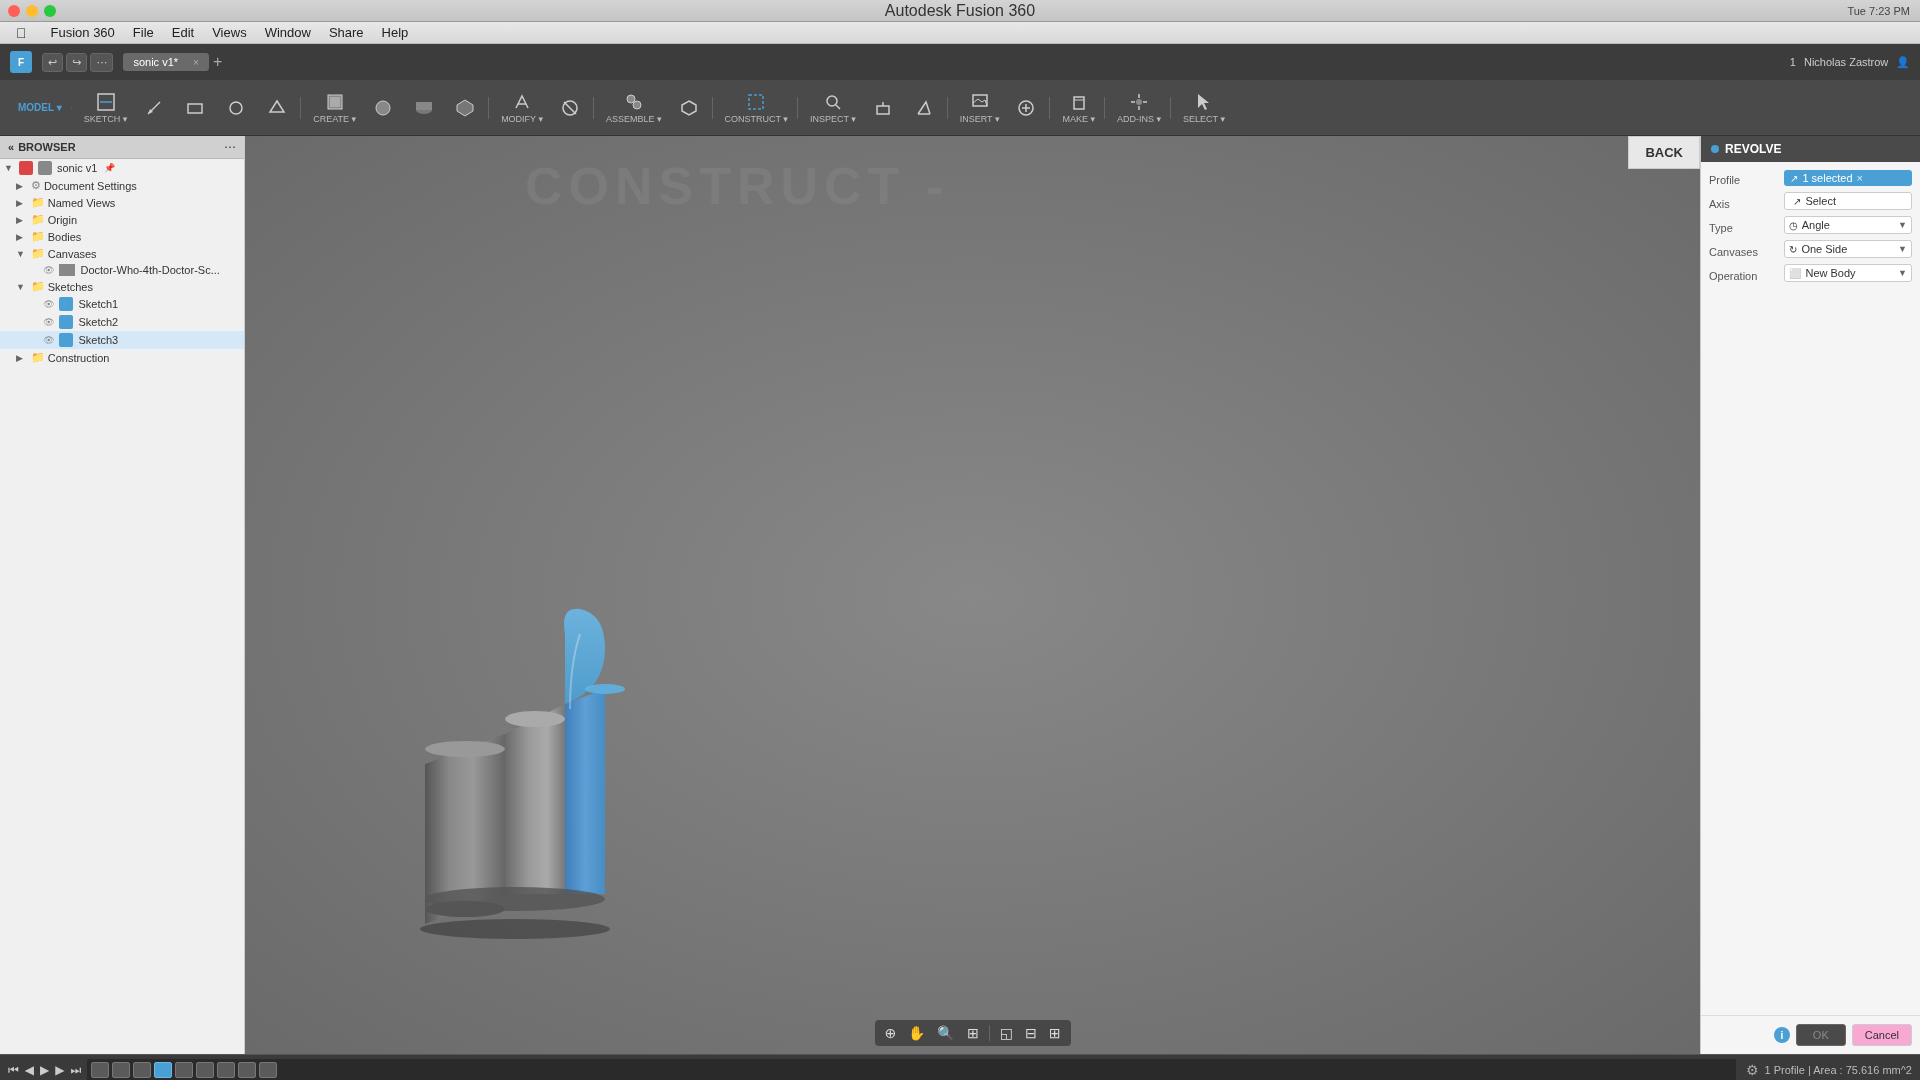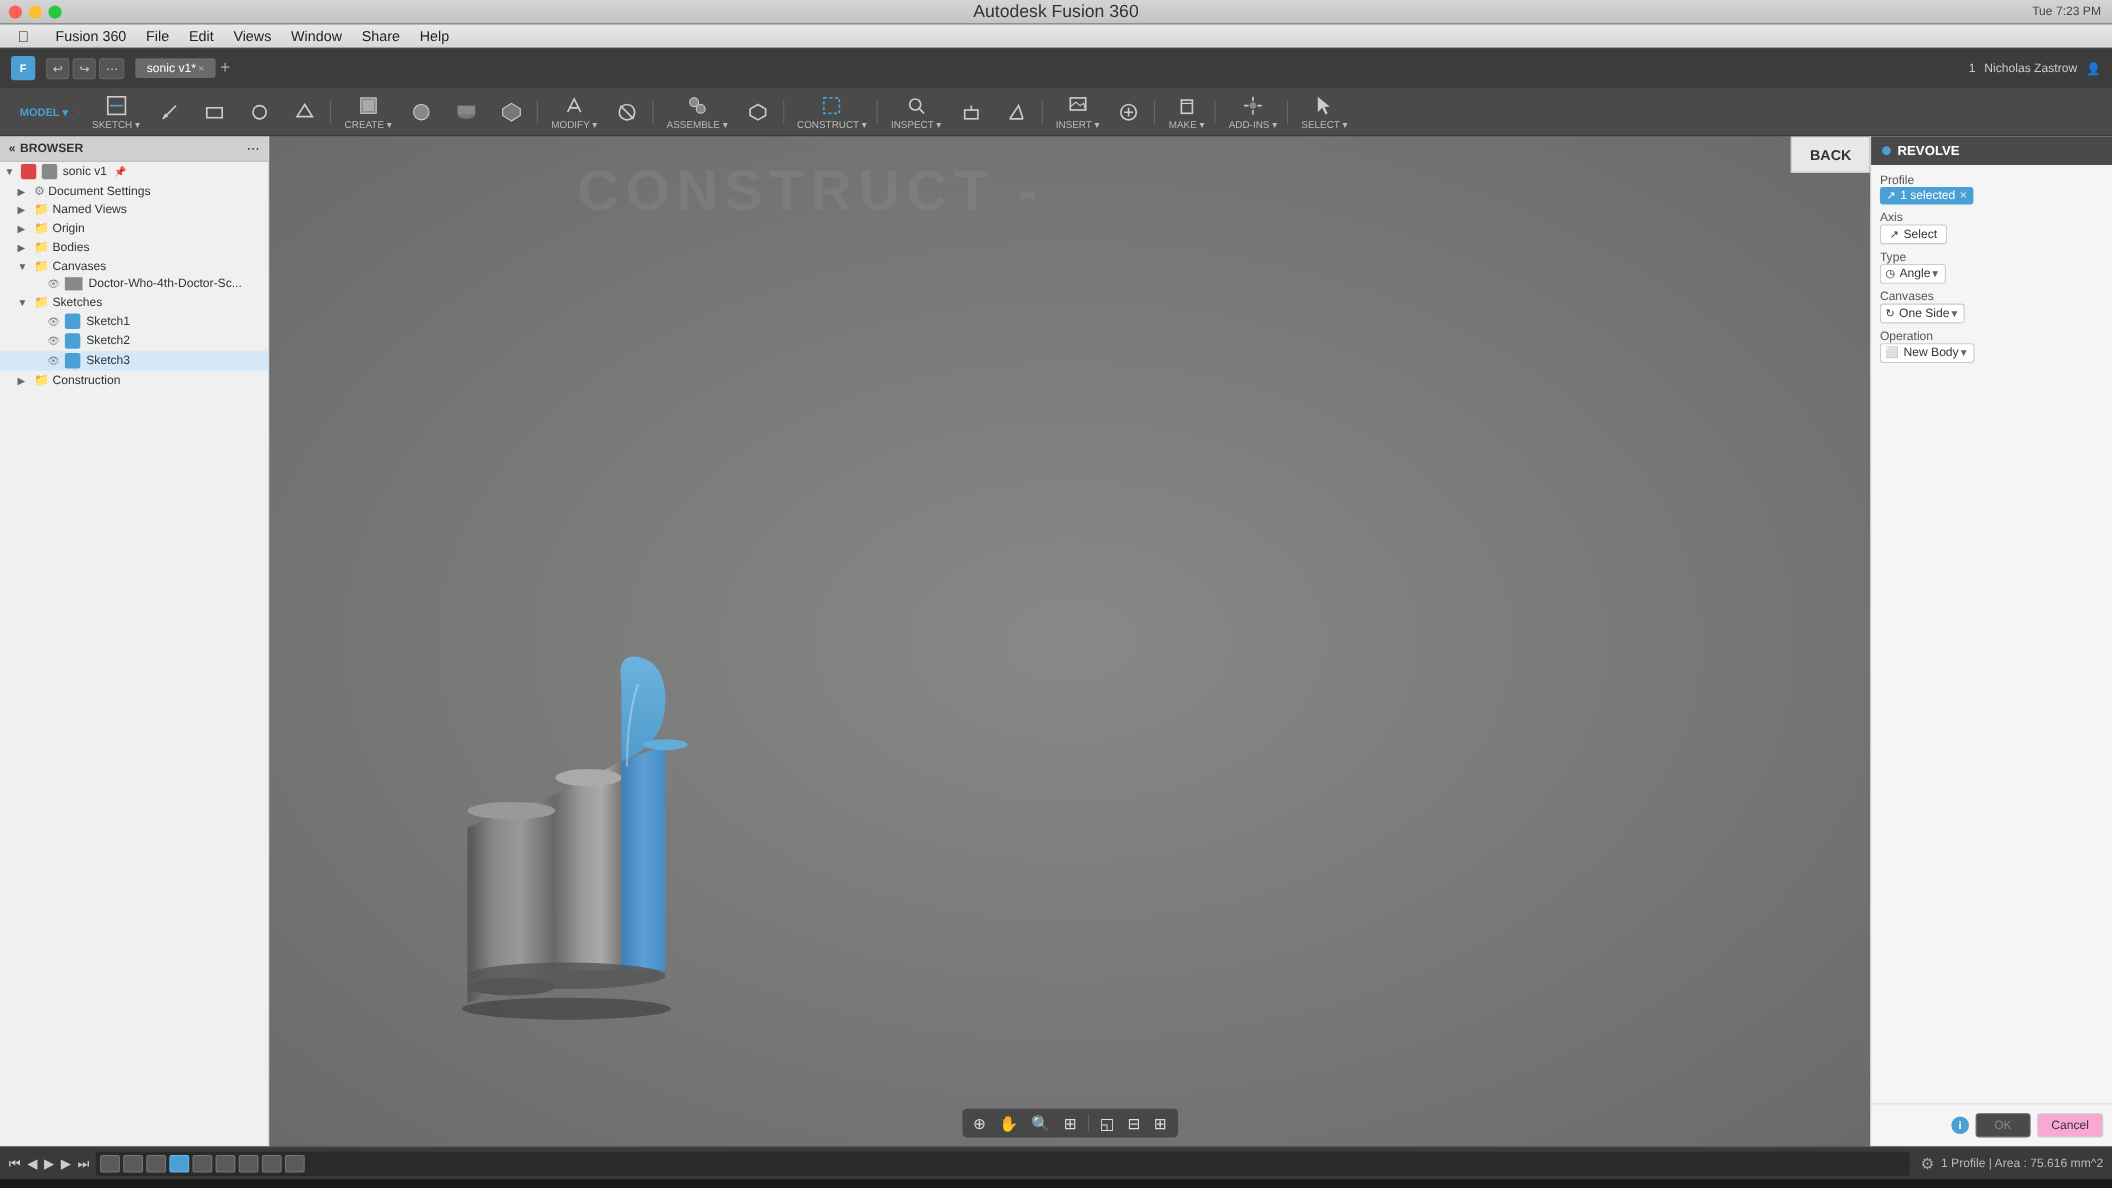--- a/index.html
+++ b/index.html
@@ -40,31 +40,31 @@
     .app-header {
       height: 36px;
       background: #3c3c3c;
       display: flex;
       align-items: center;
       padding: 0 10px;
       gap: 10px;
     }
     .app-logo { width: 22px; height: 22px; background: #4a9fd4; border-radius: 3px; display: flex; align-items: center; justify-content: center; color: white; font-size: 10px; font-weight: bold; }
     .workspace-tabs { display: flex; align-items: center; gap: 4px; }
-    .workspace-tab { background: #555; color: #ddd; padding: 3px 10px; border-radius: 3px; font-size: 11px; display: flex; align-items: center; gap: 2px; cursor: pointer; }
+    .workspace-tab { background: #555; color: #ddd; padding: 3px 10px; border-radius: 3px; font-size: 11px; display: flex; align-items: center; gap: 15px; cursor: pointer; }
     .workspace-tab.active { background: #6a6a6a; color: white; }
     .tab-close { color: #aaa; font-size: 10px; cursor: pointer; }
     .tab-add { color: #aaa; font-size: 16px; cursor: pointer; line-height: 1; }
     .header-right { margin-left: auto; display: flex; align-items: center; gap: 8px; color: #ccc; font-size: 11px; }
     .undo-redo { display: flex; gap: 3px; }
     .undo-btn { background: #555; border: 1px solid #666; color: #ccc; padding: 2px 5px; border-radius: 3px; cursor: pointer; font-size: 11px; }
 
     
     .toolbar {
-      height: 44px;
+      height: 56px;
       background: #4a4a4a;
       display: flex;
       align-items: center;
       padding: 0 8px;
       gap: 2px;
       border-bottom: 1px solid #333;
     }
     .toolbar-group { display: flex; align-items: center; gap: 1px; padding: 0 4px; position: relative; }
     .toolbar-group::after { content: ''; position: absolute; right: 0; top: 8px; bottom: 8px; width: 1px; background: #666; }
     .toolbar-group:last-child::after { display: none; }
@@ -150,21 +150,21 @@
       color: white;
       padding: 6px 10px;
       display: flex;
       align-items: center;
       gap: 6px;
       font-size: 12px;
       font-weight: 600;
     }
     .panel-header-dot { width: 8px; height: 8px; background: #4a9fd4; border-radius: 50%; }
     .panel-body { padding: 8px; flex: 1; }
-    .panel-row { display: flex; align-items: flex-start; margin-bottom: 6px; flex-direction: column; }
+    .panel-row { display: flex; align-items: flex-end; margin-bottom: 6px; }
     .panel-label { width: 75px; font-size: 11px; color: #555; flex-shrink: 0; }
     .panel-value { flex: 1; }
     .selected-badge {
       background: #4a9fd4;
       color: white;
       padding: 2px 6px;
       border-radius: 3px;
       font-size: 11px;
       display: flex;
       align-items: center;

